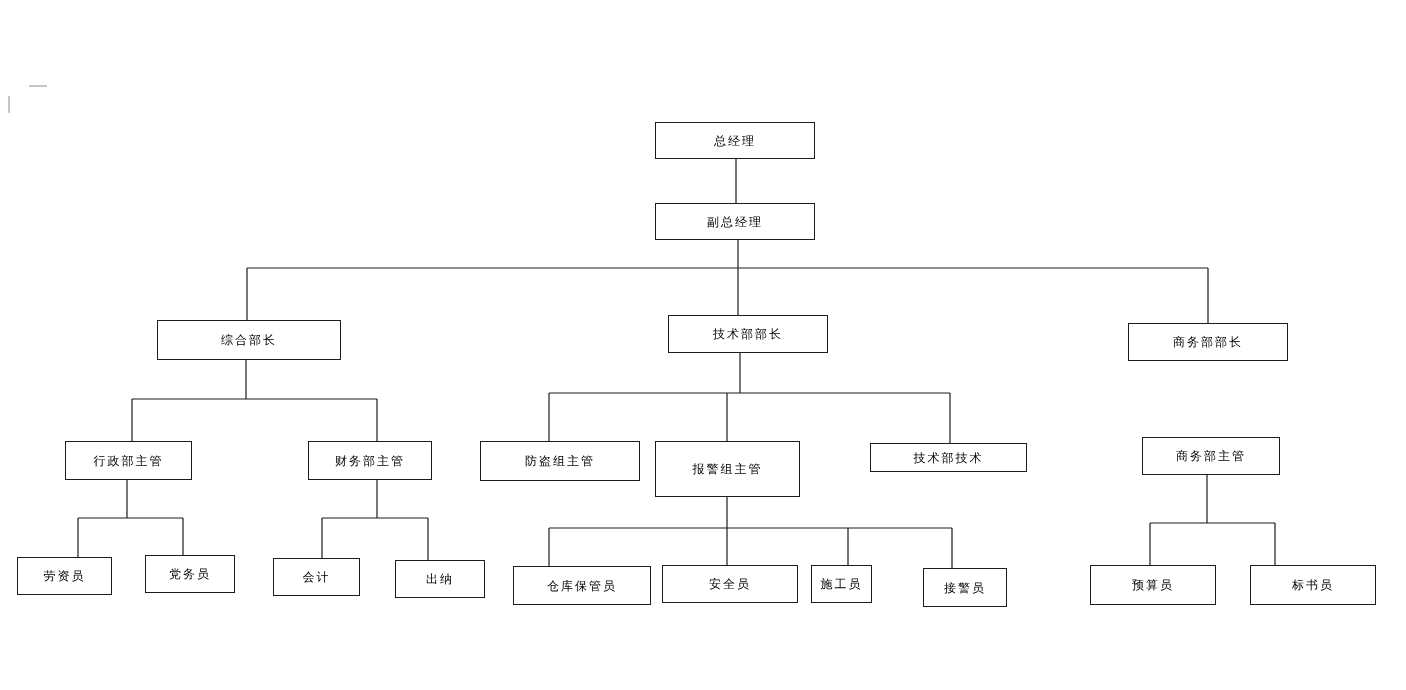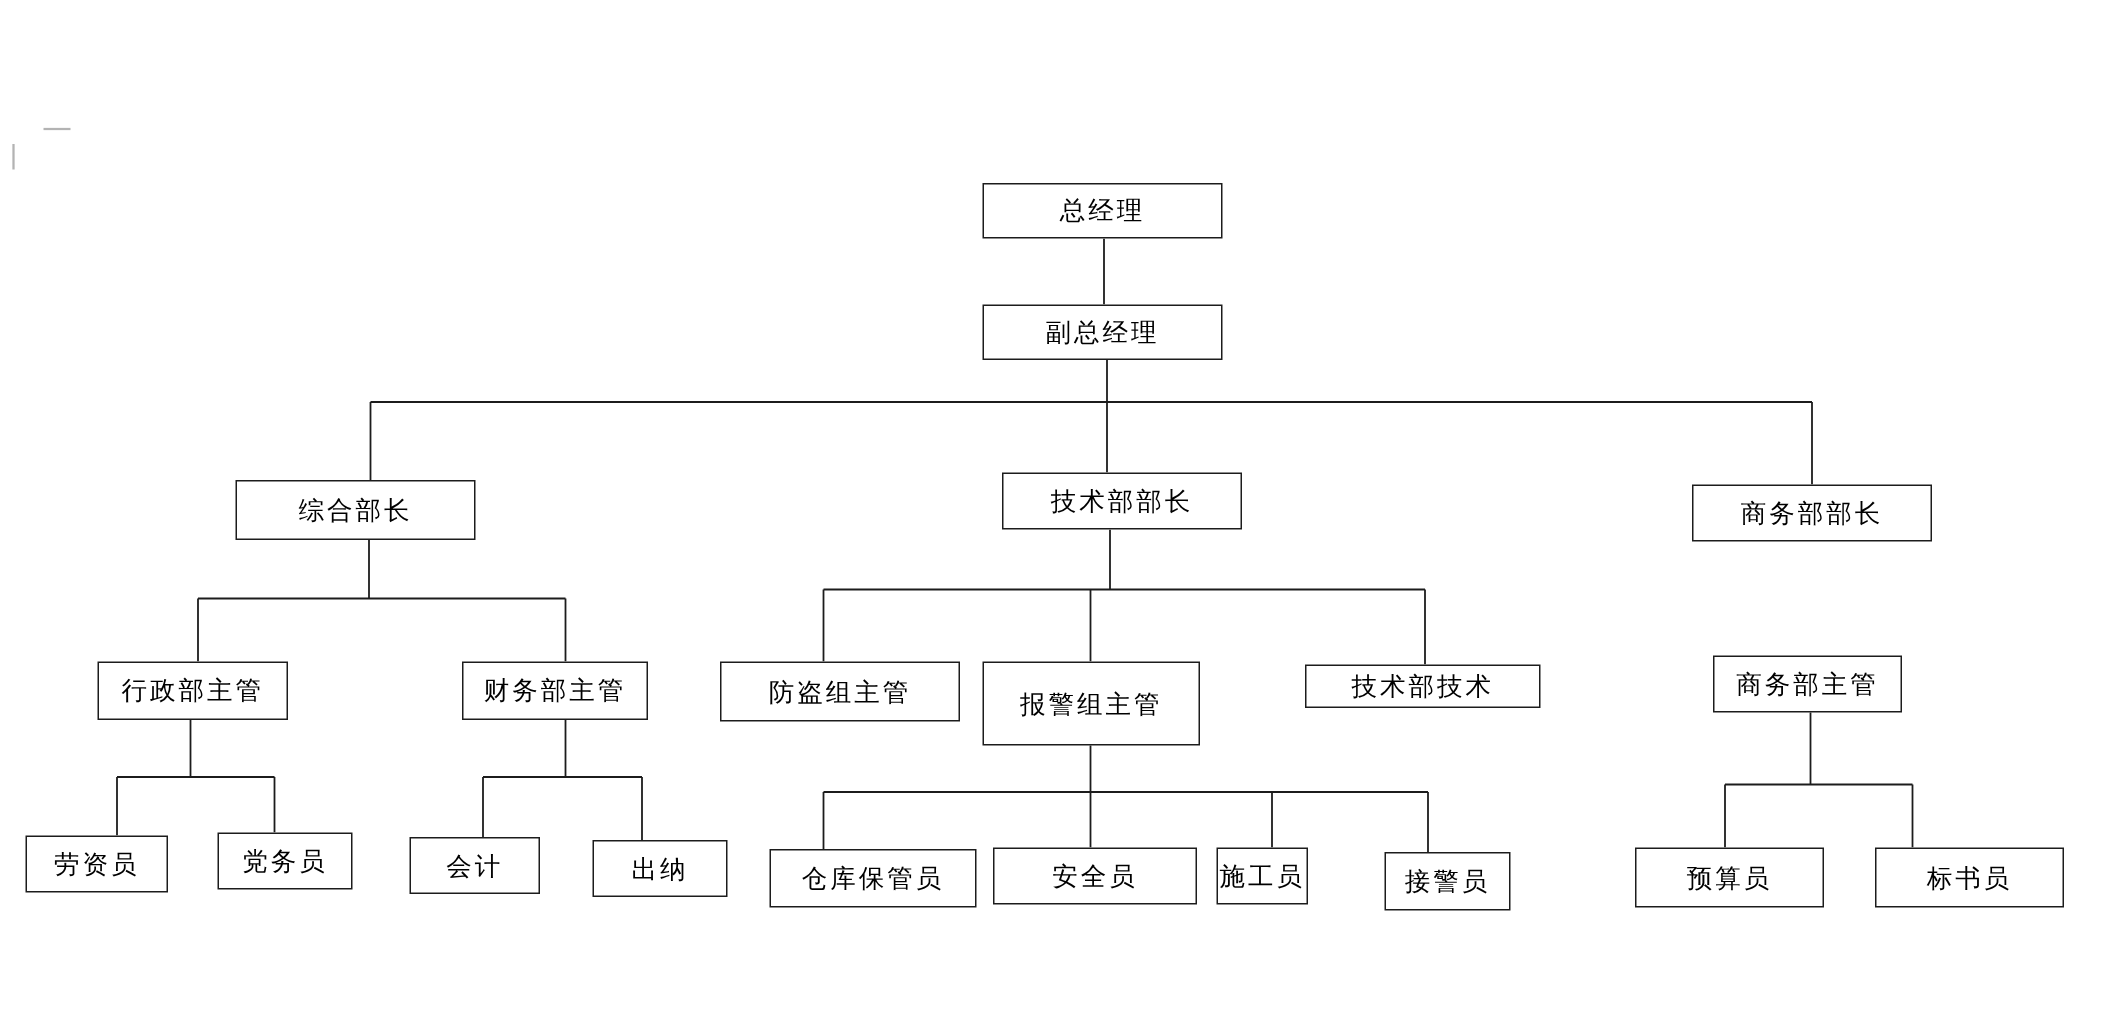--- a/index.html
+++ b/index.html
@@ -23,21 +23,21 @@
     height: 690px;
   }
   .org-node {
     position: absolute;
     box-sizing: border-box;
     border: 1px solid #1c1c1c;
     background: #ffffff;
     display: flex;
     align-items: center;
     justify-content: center;
-    font-size: 17px;
+    font-size: 12px;
     line-height: 1;
     color: #000000;
     letter-spacing: 2px;
     white-space: nowrap;
     z-index: 2;
   }
 </style>
 </head>
 <body>
 
@@ -90,29 +90,29 @@
       <line x1="1207" y1="474" x2="1207" y2="523"></line>
       <line x1="1150" y1="523" x2="1275" y2="523"></line>
       <line x1="1150" y1="523" x2="1150" y2="565"></line>
       <line x1="1275" y1="523" x2="1275" y2="565"></line>
     </g>
   </svg>
 
   <div id="nodes">
       <div class="org-node" style="left: 655px; top: 122px; width: 160px; height: 37px;">总经理</div>
       <div class="org-node" style="left: 655px; top: 203px; width: 160px; height: 37px;">副总经理</div>
-      <div class="org-node" style="left: 157px; top: 320px; width: 160px; height: 40px;">综合部长</div>
+      <div class="org-node" style="left: 157px; top: 320px; width: 184px; height: 40px;">综合部长</div>
       <div class="org-node" style="left: 668px; top: 315px; width: 160px; height: 38px;">技术部部长</div>
       <div class="org-node" style="left: 1128px; top: 323px; width: 160px; height: 38px;">商务部部长</div>
       <div class="org-node" style="left: 65px; top: 441px; width: 127px; height: 39px;">行政部主管</div>
       <div class="org-node" style="left: 308px; top: 441px; width: 124px; height: 39px; text-align: center;">财务部主管</div>
       <div class="org-node" style="left: 480px; top: 441px; width: 160px; height: 40px;">防盗组主管</div>
       <div class="org-node" style="left: 655px; top: 441px; width: 145px; height: 56px;">报警组主管</div>
       <div class="org-node" style="left: 870px; top: 443px; width: 157px; height: 29px;">技术部技术</div>
-      <div class="org-node" style="left: 1142px; top: 437px; width: 126px; height: 38px;">商务部主管</div>
+      <div class="org-node" style="left: 1142px; top: 437px; width: 138px; height: 38px;">商务部主管</div>
       <div class="org-node" style="left: 17px; top: 557px; width: 95px; height: 38px;">劳资员</div>
       <div class="org-node" style="left: 145px; top: 555px; width: 90px; height: 38px;">党务员</div>
       <div class="org-node" style="left: 273px; top: 558px; width: 87px; height: 38px;">会计</div>
       <div class="org-node" style="left: 395px; top: 560px; width: 90px; height: 38px;">出纳</div>
       <div class="org-node" style="left: 513px; top: 566px; width: 138px; height: 39px;">仓库保管员</div>
       <div class="org-node" style="left: 662px; top: 565px; width: 136px; height: 38px;">安全员</div>
       <div class="org-node" style="left: 811px; top: 565px; width: 61px; height: 38px;">施工员</div>
       <div class="org-node" style="left: 923px; top: 568px; width: 84px; height: 39px;">接警员</div>
       <div class="org-node" style="left: 1090px; top: 565px; width: 126px; height: 40px;">预算员</div>
       <div class="org-node" style="left: 1250px; top: 565px; width: 126px; height: 40px;">标书员</div>

